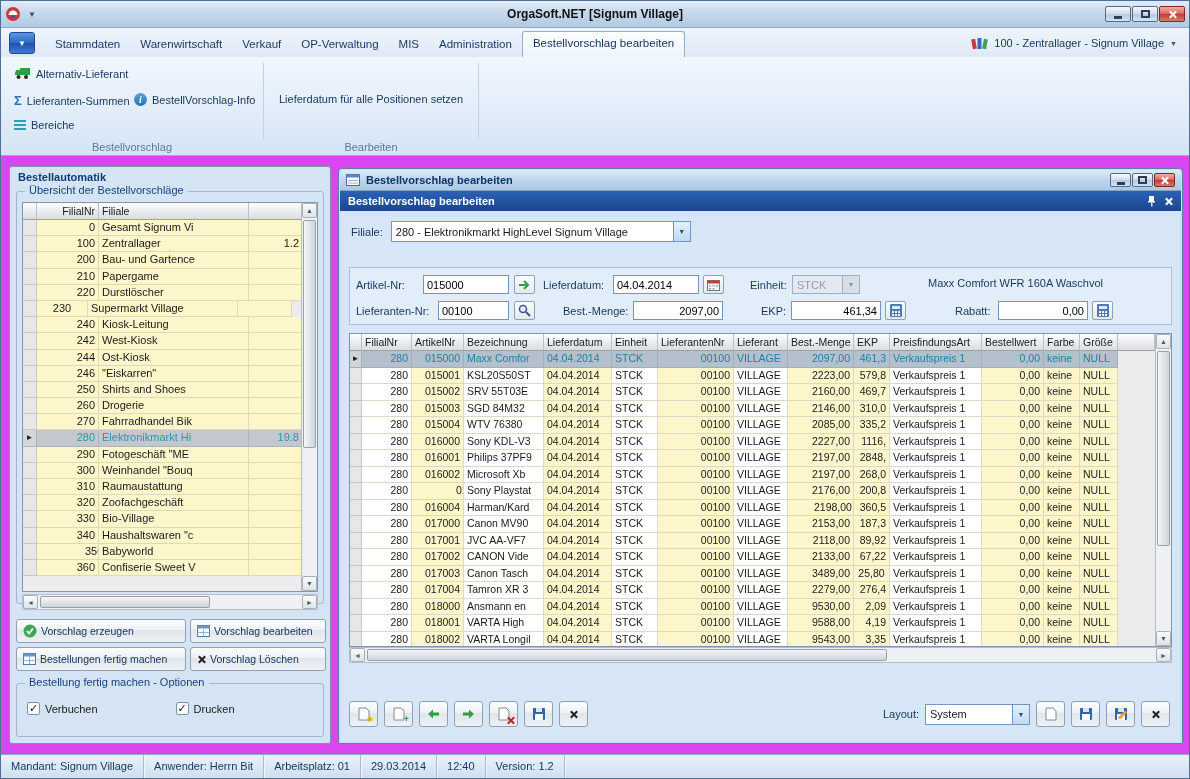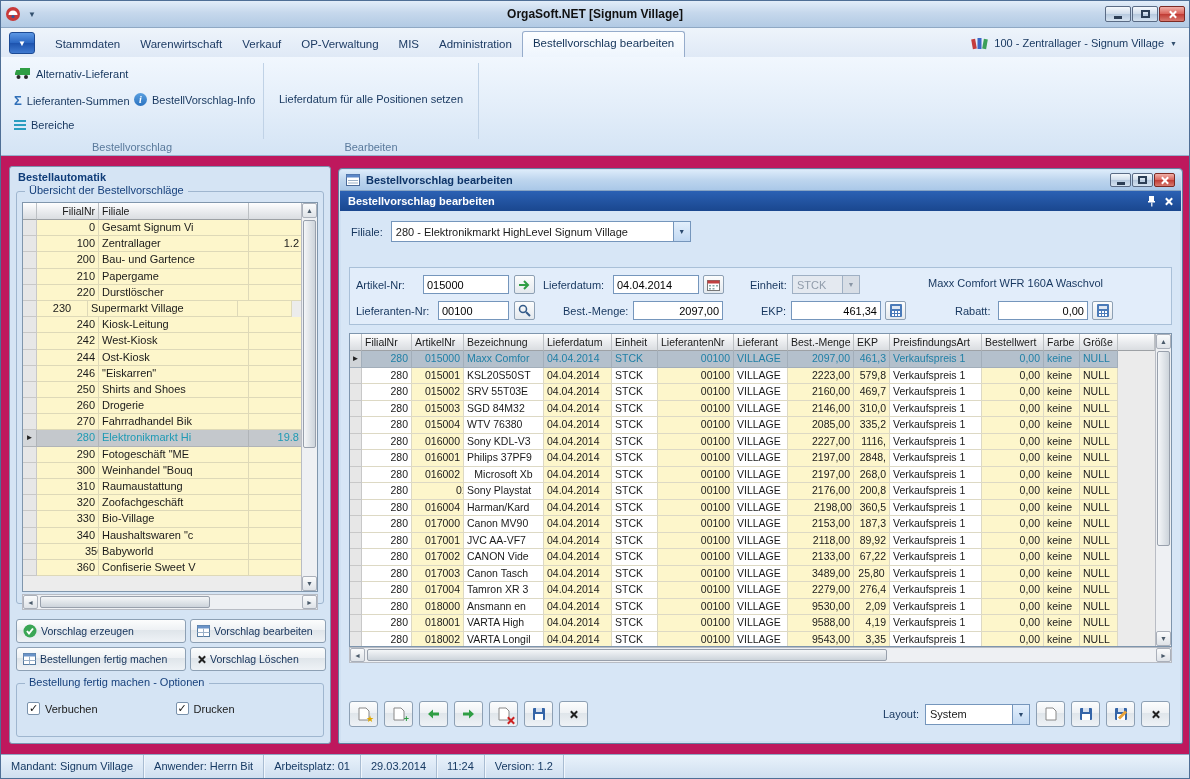--- a/index.html
+++ b/index.html
@@ -46,21 +46,21 @@
   .rbtn { position:absolute; display:flex; align-items:center; gap:5px; color:#16365e;
     padding:2px 5px; border-radius:2px; white-space:nowrap; }
   .rglabel { position:absolute; bottom:2px; left:0; right:0; text-align:center; color:#5a7a9c; font-size:11px; }
   .info-ic { width:13px; height:13px; border-radius:50%; background:linear-gradient(#5aa0e0,#2a72c0);
     color:#fff; font-style:italic; font-weight:bold; font-size:10px; font-family:"Liberation Serif",serif;
     display:inline-flex; align-items:center; justify-content:center; }
   .bars-ic { display:inline-flex; flex-direction:column; gap:2px; }
   .bars-ic i { width:12px; height:2px; background:#2a9ec0; }
 
   
-  #workspace { position:absolute; left:0; top:155px; right:0; height:600px; background:#be185d; }
+  #workspace { position:absolute; left:0; top:155px; right:0; height:600px; background:#d946ef; }
 
   
   #left-panel { position:absolute; left:8px; top:10px; width:322px; height:578px;
     background:#d5e4f4; border:1px solid #7b93af; border-radius:3px; }
   .ptitle { padding:4px 8px 0; font-weight:bold; color:#0f3c78; }
   .groupbox { position:absolute; border:1px solid #9fb6cf; border-radius:3px; }
   .gb-legend { position:absolute; top:-8px; left:8px; background:#d5e4f4; padding:0 4px; color:#16407c; }
   #overview-gb { left:6px; top:24px; width:308px; height:413px; }
   #ltable { position:absolute; left:5px; top:10px; width:296px; height:390px; display:flex;
     border:1px solid #8096ac; background:#ececec; }
@@ -731,21 +731,21 @@
                   <div class="gc y" style="width: 36px; text-align: right;">2848,</div>
                   <div class="gc" style="width: 92px; text-align: left;">Verkaufspreis 1</div>
                   <div class="gc y" style="width: 62px; text-align: right;">0,00</div>
                   <div class="gc y" style="width: 36px; text-align: left;">keine</div>
                   <div class="gc y" style="width: 38px; text-align: left;">NULL</div>
                 </div>
                 <div class="grow">
                   <div class="gc ind" style="width: 12px; text-align: center;"></div>
                   <div class="gc" style="width: 50px; text-align: right;">280</div>
                   <div class="gc y" style="width: 52px; text-align: right;">016002</div>
-                  <div class="gc" style="width: 80px; text-align: center;">Microsoft Xb</div>
+                  <div class="gc" style="width: 80px; text-align: left;">Microsoft Xb</div>
                   <div class="gc y" style="width: 68px; text-align: left;">04.04.2014</div>
                   <div class="gc" style="width: 46px; text-align: left;">STCK</div>
                   <div class="gc y" style="width: 76px; text-align: right;">00100</div>
                   <div class="gc" style="width: 54px; text-align: left;">VILLAGE</div>
                   <div class="gc y" style="width: 66px; text-align: right;">2197,00</div>
                   <div class="gc y" style="width: 36px; text-align: right;">268,0</div>
                   <div class="gc" style="width: 92px; text-align: left;">Verkaufspreis 1</div>
                   <div class="gc y" style="width: 62px; text-align: right;">0,00</div>
                   <div class="gc y" style="width: 36px; text-align: left;">keine</div>
                   <div class="gc y" style="width: 38px; text-align: left;">NULL</div>
@@ -1002,17 +1002,17 @@
 
       </div>
     </div>
   </div>
 
   <div id="statusbar">
       <div class="sbitem">Mandant: Signum Village</div>
       <div class="sbitem">Anwender: Herrn Bit</div>
       <div class="sbitem">Arbeitsplatz: 01</div>
       <div class="sbitem">29.03.2014</div>
-      <div class="sbitem">11:24</div>
+      <div class="sbitem">12:40</div>
       <div class="sbitem">Version: 1.2</div>
     </div>
 
 </div>
 
 </body></html>

